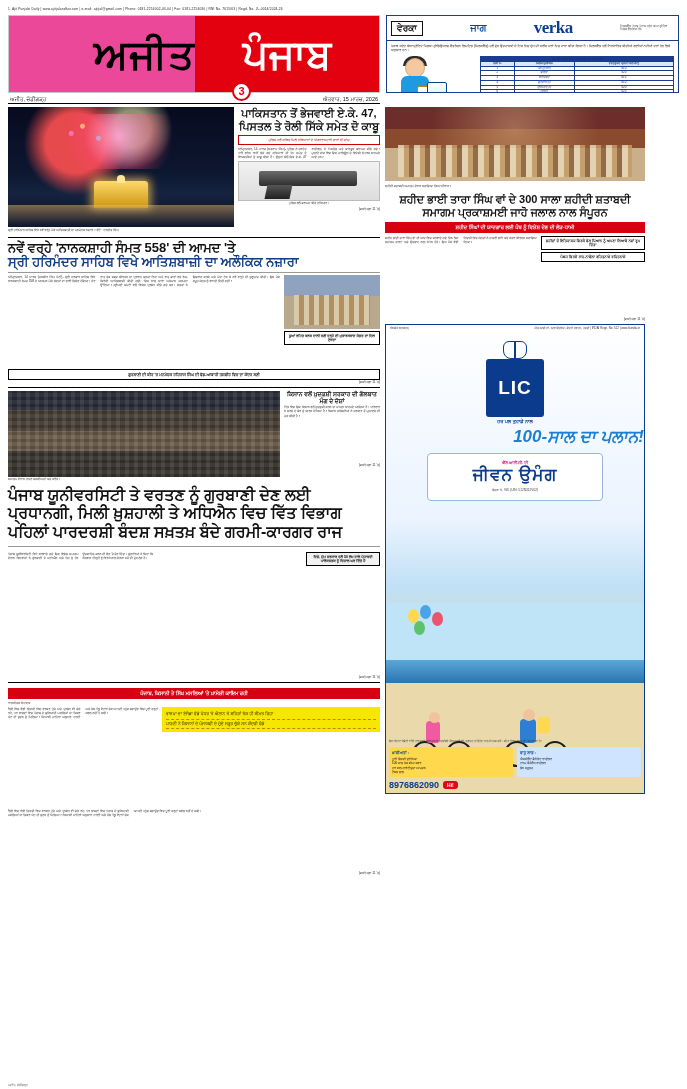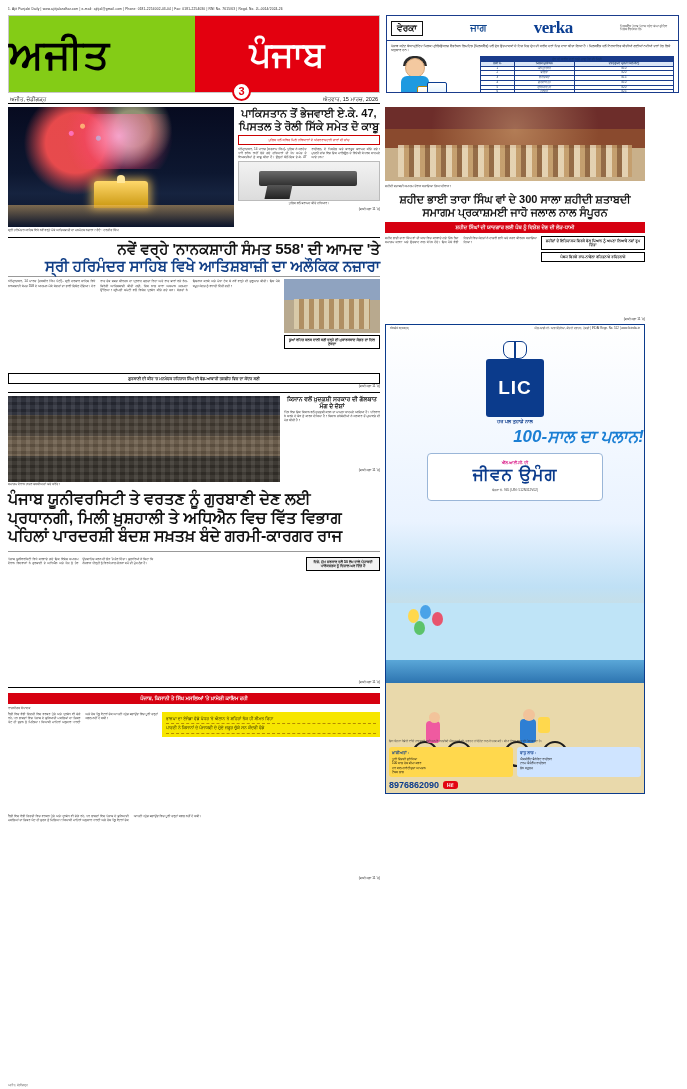--- a/index.html
+++ b/index.html
@@ -37,41 +37,41 @@
     margin-top: 2px;
   }
   .mast-left {
     width: 372px;
     position: relative;
     display: flex;
     border: 1px solid #c8c8c8;
   }
   .mast-yellow {
     flex: 0 0 186px;
-    background: #84cc16;
+    background: #ec4899;
     display: flex;
     align-items: center;
-    justify-content: flex-start;
+    justify-content: flex-end;
   }
   .mast-red {
     flex: 1;
     background: #e3000f;
     display: flex;
     align-items: center;
     justify-content: center;
   }
   .mast-ajit {
     font-size: 40px;
     font-weight: bold;
     color: #000;
     letter-spacing: 1px;
     line-height: 1;
   }
   .mast-punjab {
-    font-size: 34px;
+    font-size: 40px;
     font-weight: bold;
     color: #ffffff;
     line-height: 1;
   }
   .mast-circle {
     position: absolute;
     right: 128px;
     bottom: -9px;
     width: 19px;
     height: 19px;
@@ -134,21 +134,21 @@
     font-size: 3.1px;
     line-height: 1.32;
     text-align: justify;
     color: #1a1a1a;
     overflow: hidden;
   }
   .cols2 { column-count:2; column-gap:5px; }
   .cols3 { column-count:3; column-gap:5px; }
   .cols4 { column-count:4; column-gap:4px; }
 
-  .hl-xl { font-size: 15px; font-weight:bold; line-height:1.12; color:#111; text-align:right;}
+  .hl-xl { font-size: 13px; font-weight:bold; line-height:1.12; color:#111; text-align:left;}
   .hl-lg { font-size: 16px; font-weight:bold; line-height:1.15; color:#111;}
   .hl-md { font-size: 11px; font-weight:bold; line-height:1.18; color:#111;}
   .hl-sm { font-size: 6px; font-weight:bold; line-height:1.2; color:#111;}
   .hl-blue { color:#123f86; }
   .center { text-align:center; }
   .byline { font-size:3.2px; color:#333; }
   .caption { font-size:3.1px; color:#222; line-height:1.25; padding:1px 0;}
 
   
   .photo { position:relative; overflow:hidden; background:#333; }

